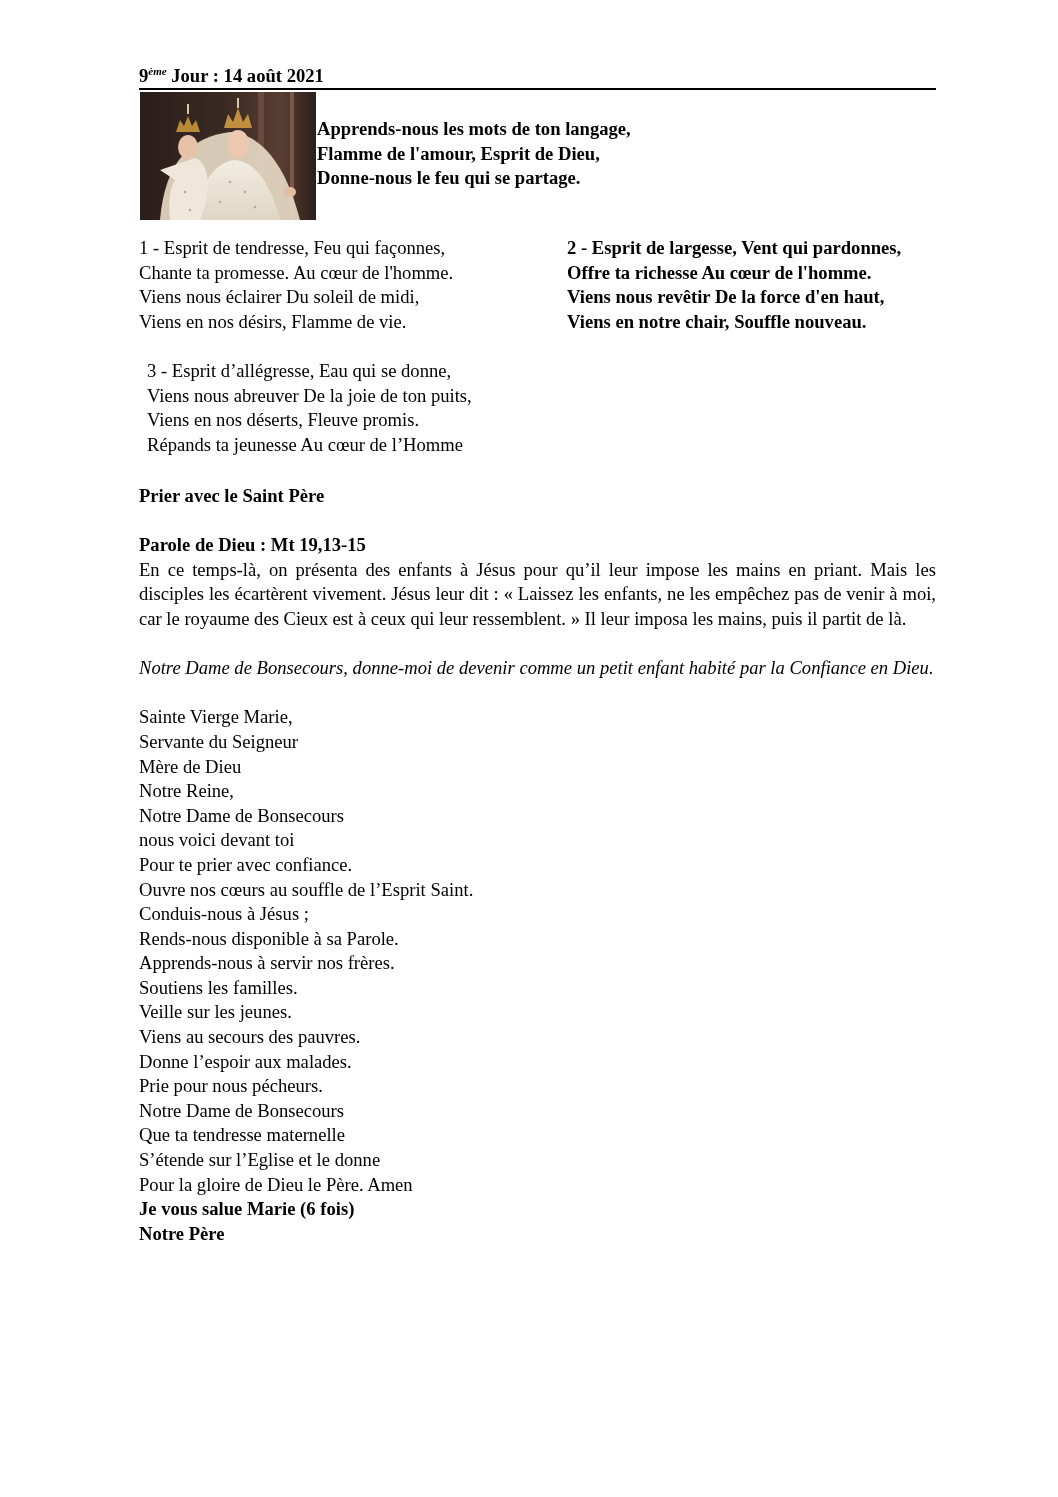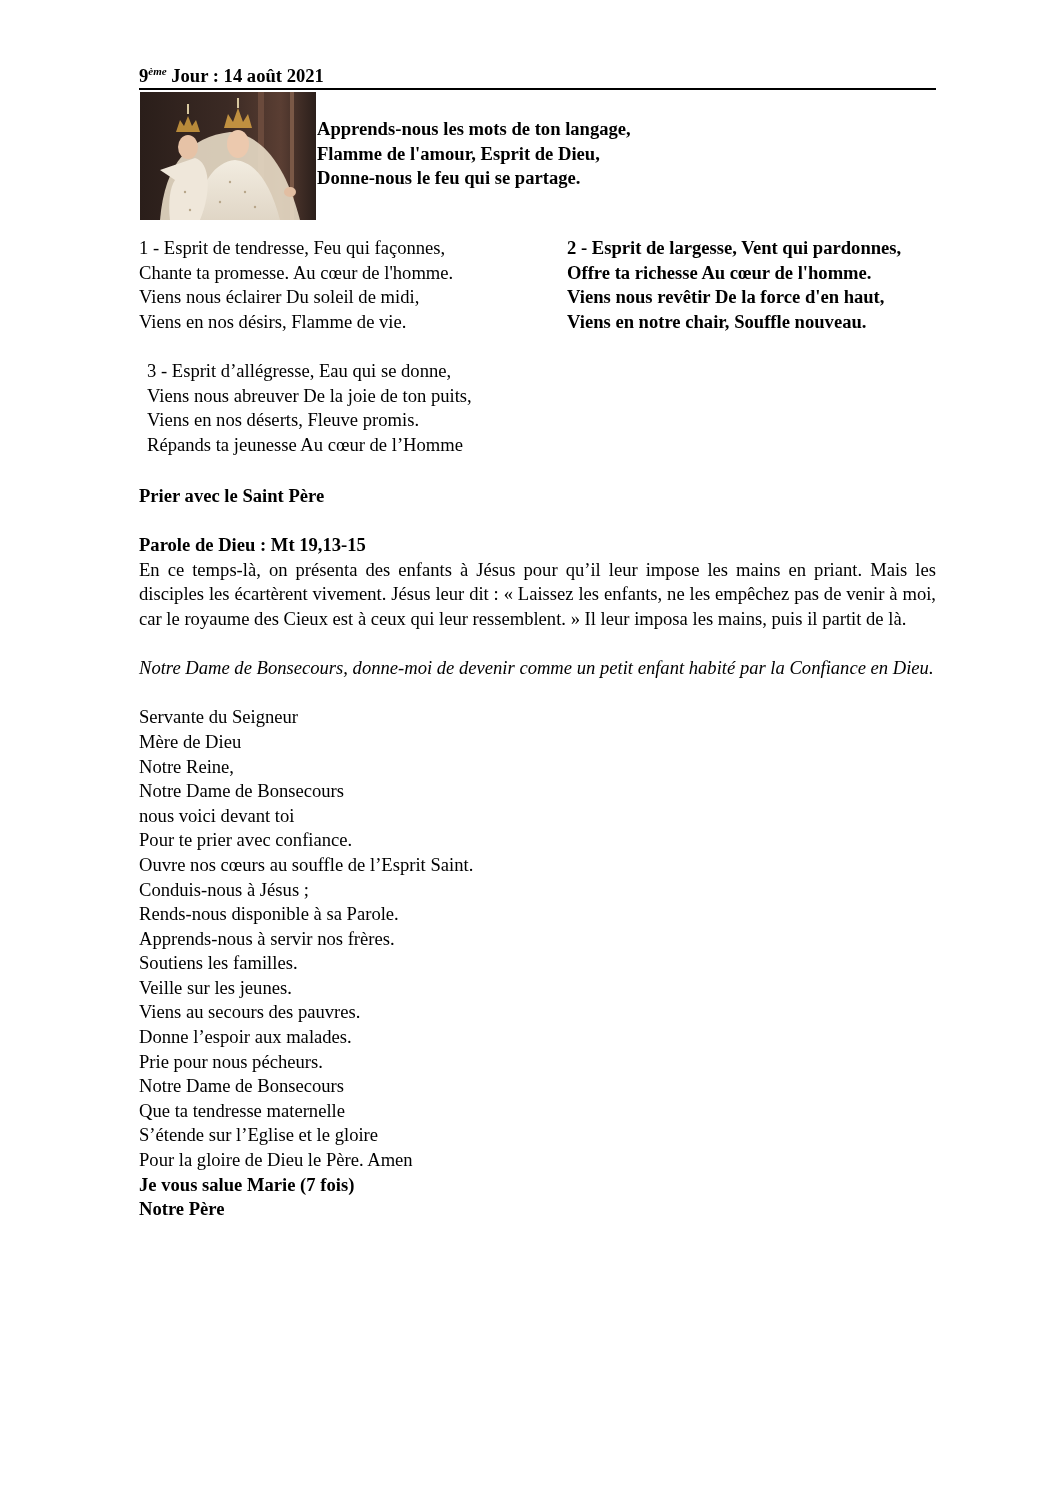--- a/index.html
+++ b/index.html
@@ -110,36 +110,37 @@
 
   <div class="flow">
     <div class="heading">Prier avec le Saint Père</div>
     <div class="gap"></div>
     <div class="heading">Parole de Dieu :  Mt 19,13-15</div>
     <div class="justify">En ce temps-là, on présenta des enfants à Jésus pour qu’il leur impose les mains en priant. Mais les disciples les écartèrent vivement. Jésus leur dit : « Laissez les enfants, ne les empêchez pas de venir à moi, car le royaume des Cieux est à ceux qui leur ressemblent. »  Il leur imposa les mains, puis il partit de là.</div>
     <div class="gap"></div>
     <div class="italic">Notre Dame de Bonsecours, donne-moi de devenir comme un petit enfant habité par la Confiance en Dieu.</div>
     <div class="gap"></div>
     <div class="prayer">
+      <div>Sainte Vierge Marie,</div>
       <div>Servante du Seigneur</div>
       <div>Mère de Dieu</div>
       <div>Notre Reine,</div>
       <div>Notre Dame de Bonsecours</div>
       <div>nous voici devant toi</div>
       <div>Pour te prier avec confiance.</div>
       <div>Ouvre nos cœurs au souffle de l’Esprit Saint.</div>
       <div>Conduis-nous à Jésus ;</div>
       <div>Rends-nous disponible à sa Parole.</div>
       <div>Apprends-nous à servir nos frères.</div>
       <div>Soutiens les familles.</div>
       <div>Veille sur les jeunes.</div>
       <div>Viens au secours des pauvres.</div>
       <div>Donne l’espoir aux malades.</div>
       <div>Prie pour nous pécheurs.</div>
       <div>Notre Dame de Bonsecours</div>
       <div>Que ta tendresse maternelle</div>
-      <div>S’étende sur l’Eglise et le gloire</div>
+      <div>S’étende sur l’Eglise et le donne</div>
       <div>Pour la gloire de Dieu le Père. Amen</div>
-      <div class="bold">Je vous salue Marie (7 fois)</div>
+      <div class="bold">Je vous salue Marie (6 fois)</div>
       <div class="bold">Notre Père</div>
     </div>
   </div>
 </div>
 
 </body></html>

